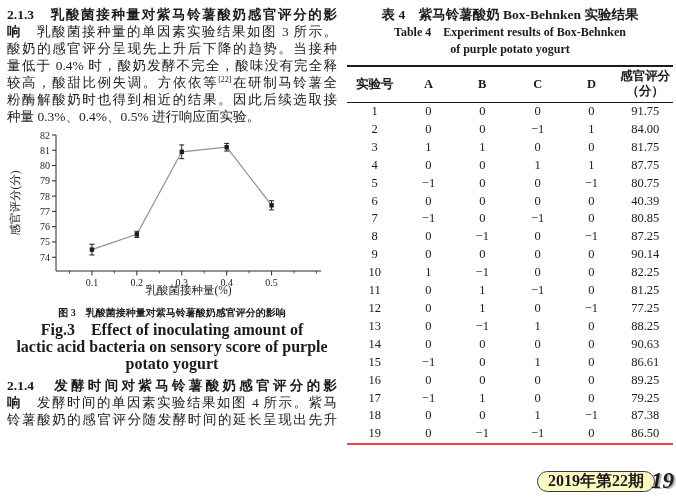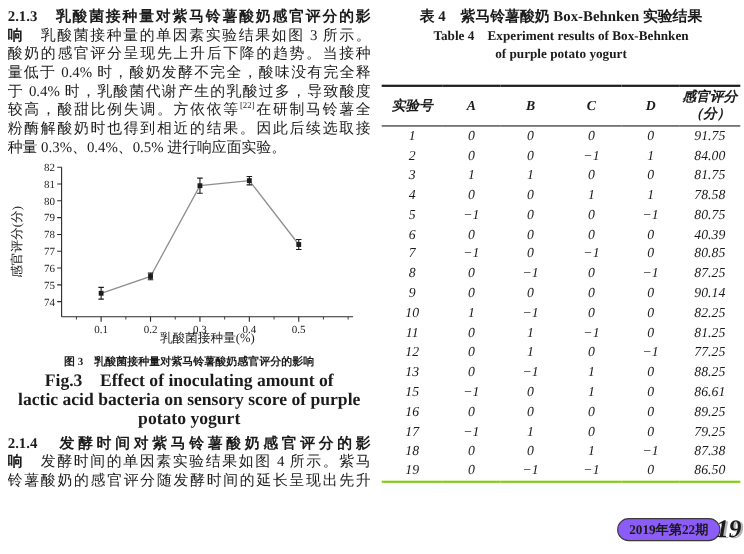--- a/index.html
+++ b/index.html
@@ -21,52 +21,51 @@
   .figure svg{display:block;}
   .figure text{font-family:"Liberation Serif","DejaVu Serif",serif;}
 
   .cap-cn{font-size:10px;font-weight:bold;text-align:center;line-height:17px;margin-top:3px;}
   .cap-en{font-size:16px;font-weight:bold;text-align:center;line-height:17px;}
   .para214{margin-top:5px;}
 
   .tbl-title-cn{font-size:13.5px;font-weight:bold;text-align:center;line-height:18px;}
   .tbl-title-en{font-size:12px;font-weight:bold;text-align:center;line-height:17px;}
   table.bb-table{
-    width:100%;border-collapse:collapse;margin-top:19px;
-    border-top:2px solid #1c1c1c;border-bottom:2px solid #84cc16;font-style:italic;
+    width:100%;border-collapse:collapse;margin-top:7px;
+    border-top:2px solid #1c1c1c;border-bottom:2px solid #ef4444;
   }
   table.bb-table thead tr{border-bottom:1.3px solid #1c1c1c;}
   table.bb-table th{
     font-size:12.5px;font-weight:bold;padding:2px 0 3px;line-height:15px;
     white-space:pre-line;text-align:center;
   }
   table.bb-table td{font-size:12.5px;text-align:center;height:17.9px;line-height:17.9px;padding:0;}
 
   .footer{position:absolute;right:2px;bottom:10px;display:flex;align-items:center;}
   .issue-pill{
     border:1.5px solid #3a3a3a;border-radius:11px;padding:0 10px;height:19px;
-    line-height:18px;font-size:12px;font-weight:bold;background:#8b5cf6;
+    line-height:18px;font-size:16px;font-weight:bold;background:#fef9c3;
   }
   .page-num{
     font-size:23px;font-weight:bold;font-style:italic;margin-left:-4px;
     text-shadow:2px 1px 0 #b5b5b5;position:relative;z-index:2;
   }
 </style>
 </head>
 <body>
 
 <div class="page">
 
   <div class="left-col">
     <div class="para">
         <div class="pline just"><span class="b">2.1.3　乳酸菌接种量对紫马铃薯酸奶感官评分的影</span></div>
         <div class="pline just"><span class="b">响</span><span>　乳酸菌接种量的单因素实验结果如图 3 所示。</span></div>
         <div class="pline just"><span>酸奶的感官评分呈现先上升后下降的趋势。当接种</span></div>
         <div class="pline just"><span>量低于 0.4% 时，酸奶发酵不完全，酸味没有完全释</span></div>
-        <div class="pline just"><span>于 0.4% 时，乳酸菌代谢产生的乳酸过多，导致酸度</span></div>
         <div class="pline just"><span>较高，酸甜比例失调。方依依等</span><span class="sup">[22]</span><span>在研制马铃薯全</span></div>
         <div class="pline just"><span>粉酶解酸奶时也得到相近的结果。因此后续选取接</span></div>
         <div class="pline"><span>种量 0.3%、0.4%、0.5% 进行响应面实验。</span></div>
       </div>
 
     <div class="figure">
       <svg id="chart" width="322" height="168" viewBox="0 0 322 168">
           <line x1="49" y1="6" x2="49" y2="142" stroke="#2a2a2a" stroke-width="1"></line>
           <line x1="49" y1="142" x2="314" y2="142" stroke="#2a2a2a" stroke-width="1"></line>
           <line x1="45" y1="128.24719101123588" x2="49" y2="128.24719101123588" stroke="#2a2a2a" stroke-width="1"></line>
@@ -190,21 +189,21 @@
             <td>0</td>
             <td>0</td>
             <td>81.75</td>
           </tr>
           <tr>
             <td>4</td>
             <td>0</td>
             <td>0</td>
             <td>1</td>
             <td>1</td>
-            <td>78.58</td>
+            <td>87.75</td>
           </tr>
           <tr>
             <td>5</td>
             <td>−1</td>
             <td>0</td>
             <td>0</td>
             <td>−1</td>
             <td>80.75</td>
           </tr>
           <tr>
@@ -263,20 +262,28 @@
             <td>−1</td>
             <td>77.25</td>
           </tr>
           <tr>
             <td>13</td>
             <td>0</td>
             <td>−1</td>
             <td>1</td>
             <td>0</td>
             <td>88.25</td>
+          </tr>
+          <tr>
+            <td>14</td>
+            <td>0</td>
+            <td>0</td>
+            <td>0</td>
+            <td>0</td>
+            <td>90.63</td>
           </tr>
           <tr>
             <td>15</td>
             <td>−1</td>
             <td>0</td>
             <td>1</td>
             <td>0</td>
             <td>86.61</td>
           </tr>
           <tr>

